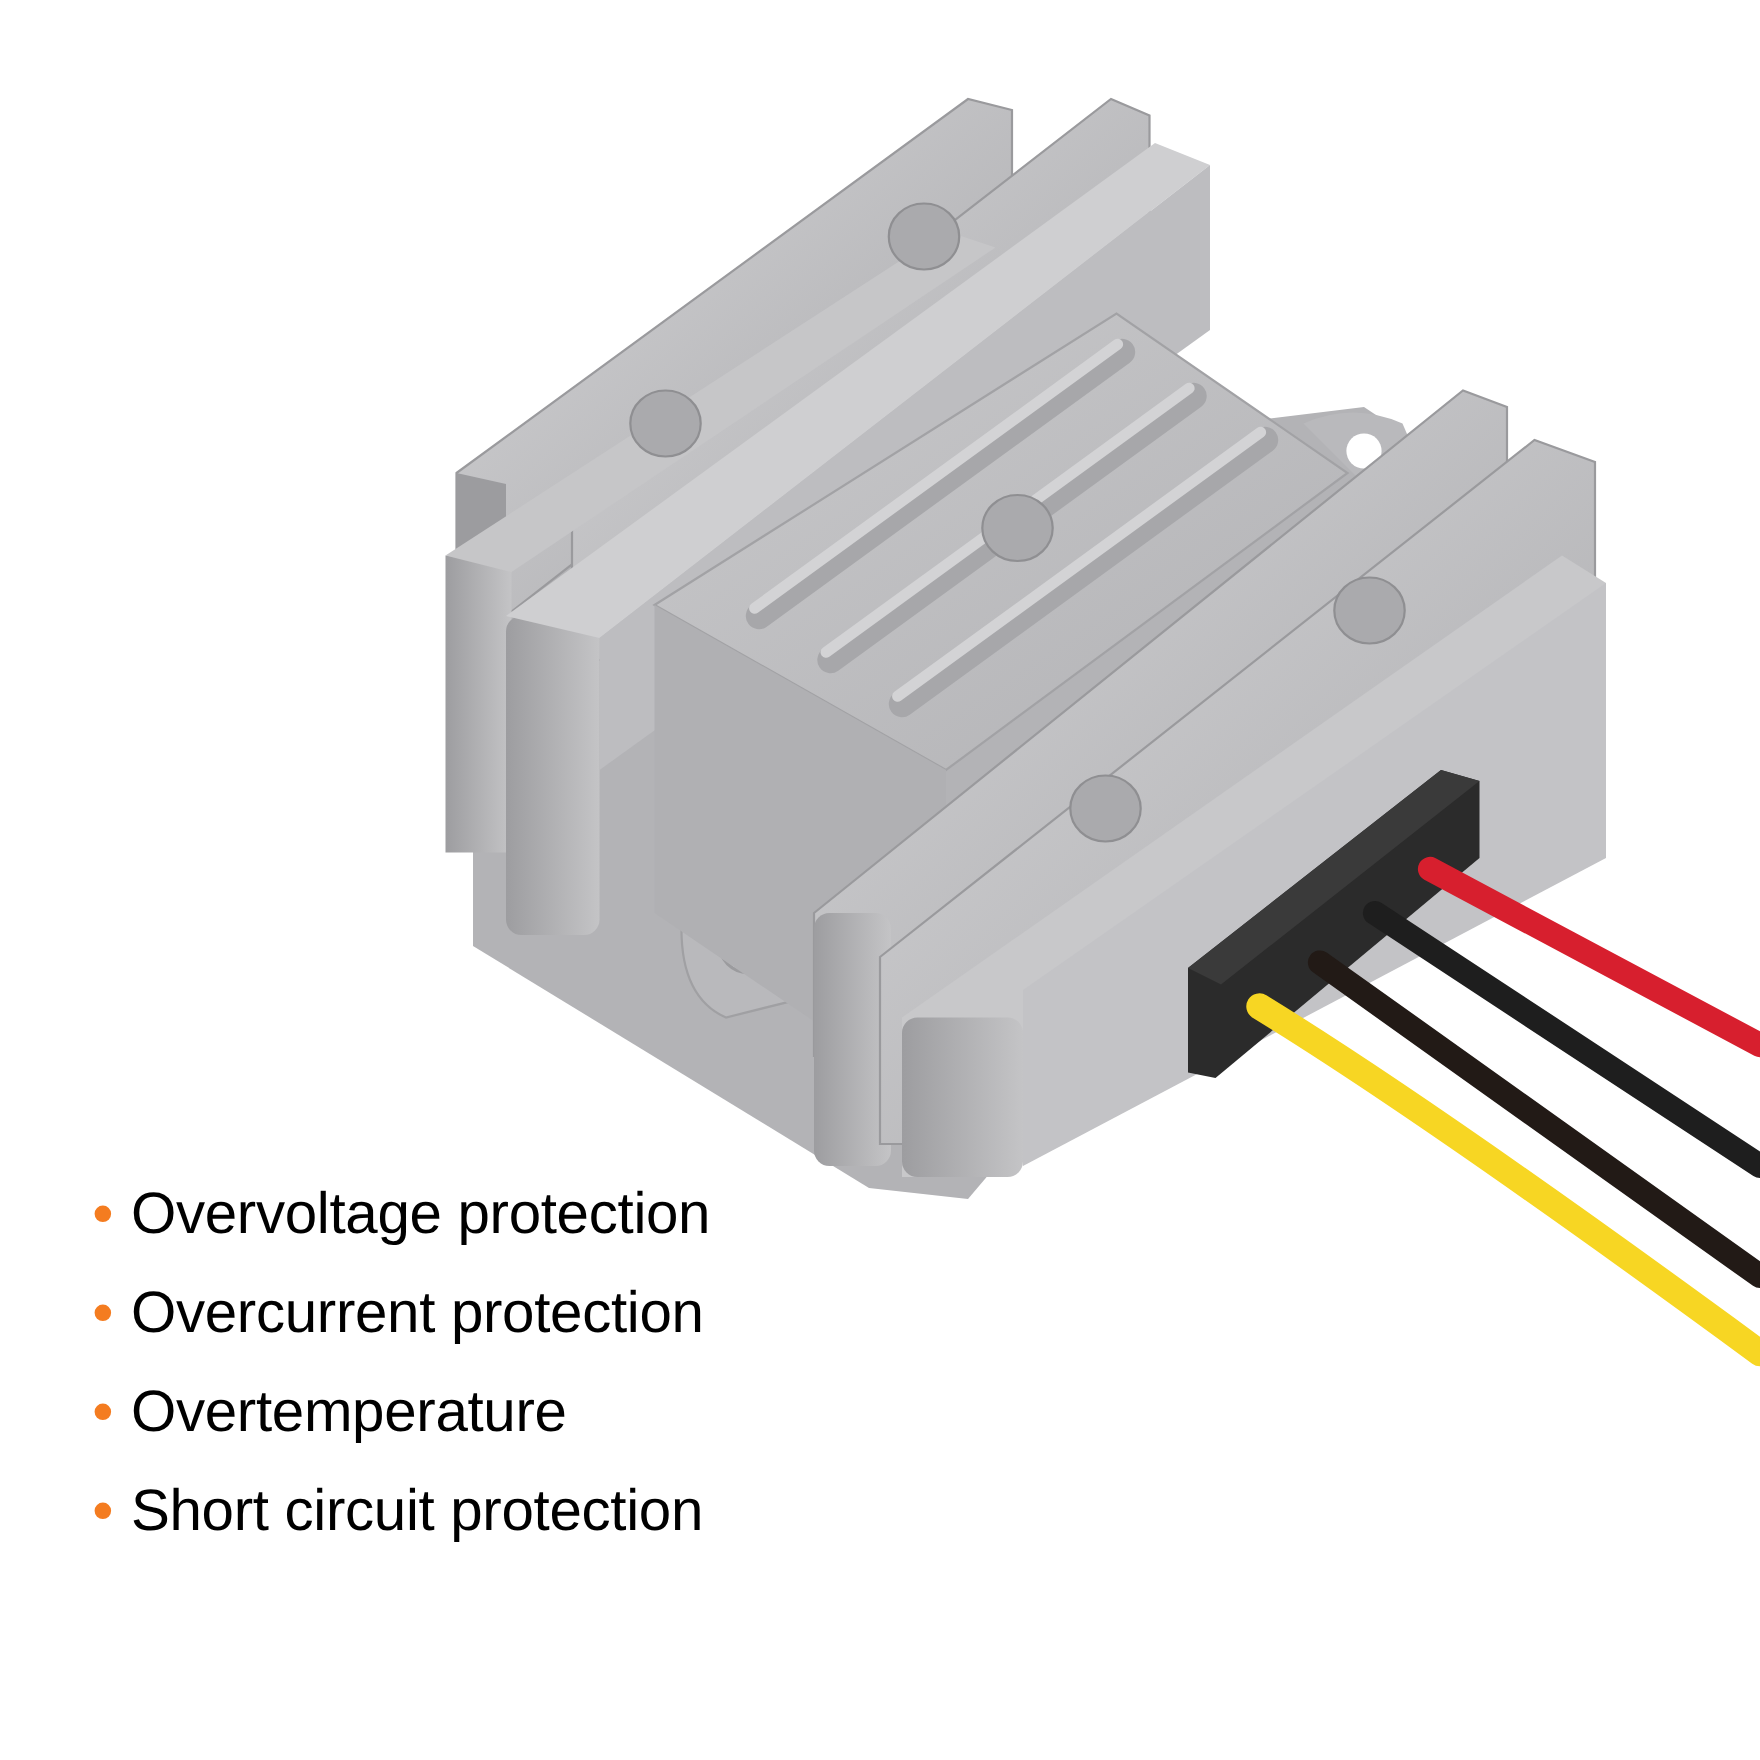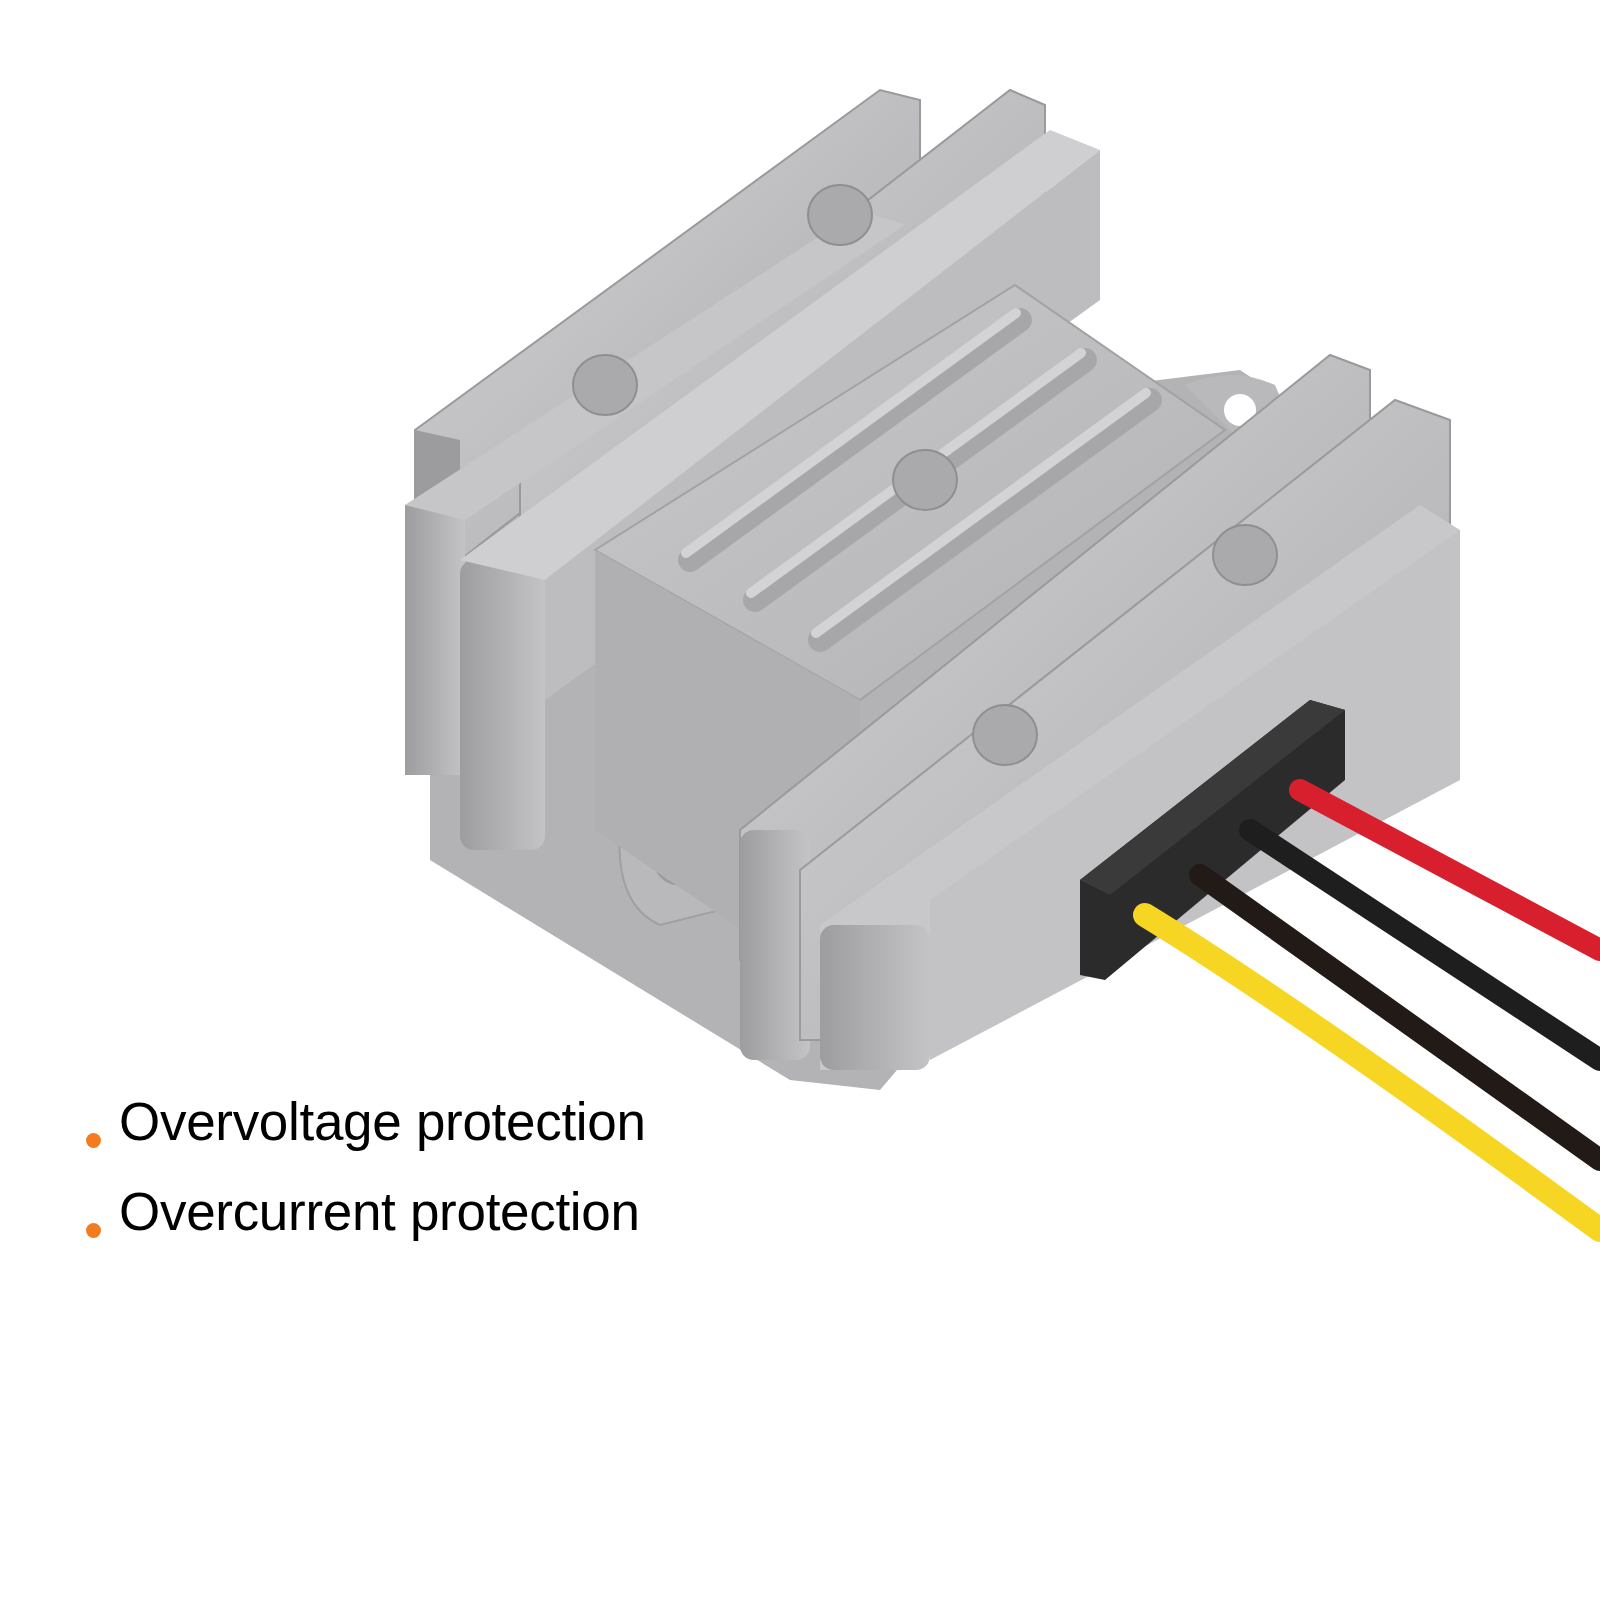--- a/index.html
+++ b/index.html
@@ -1,19 +1,19 @@
 <!DOCTYPE html>
 <html><head>
 <meta charset="utf-8">
 <style>
   html, body { margin:0; padding:0; background:#ffffff; }
   body { width:1600px; height:1600px; position:relative; overflow:hidden; font-family:"Liberation Sans", sans-serif; }
   .product { position:absolute; left:0; top:0; width:1600px; height:1600px; }
   .features { position:absolute; left:86px; top:1058px; margin:0; padding:0; list-style:none; }
-  .feature { position:relative; height:90px; display:flex; align-items:flex-end; }
+  .feature { position:relative; height:90px; display:flex; align-items:center; }
   .bullet { width:15px; height:15px; border-radius:50%; margin-right:18px; flex:none; }
   .feature-label { font-size:53px; color:#000000; line-height:1; letter-spacing:-0.3px; white-space:nowrap; }
 </style>
 </head>
 <body>
 
 <svg class="product" viewBox="0 0 1600 1600" xmlns="http://www.w3.org/2000/svg">
   <defs>
     <linearGradient id="finG" x1="0" y1="0" x2="1" y2="1">
       <stop offset="0" stop-color="#d4d4d6"></stop>
@@ -93,13 +93,21 @@
 
 <ul class="features">
   <li class="feature">
     <span class="bullet" style="background: rgb(244, 124, 32);"></span>
     <span class="feature-label">Overvoltage protection</span>
   </li>
   <li class="feature">
     <span class="bullet" style="background: rgb(244, 124, 32);"></span>
     <span class="feature-label">Overcurrent protection</span>
   </li>
+  <li class="feature">
+    <span class="bullet" style="background: rgb(244, 124, 32);"></span>
+    <span class="feature-label">Overtemperature</span>
+  </li>
+  <li class="feature">
+    <span class="bullet" style="background: rgb(244, 124, 32);"></span>
+    <span class="feature-label">Short circuit protection</span>
+  </li>
 </ul>
 
 </body></html>

